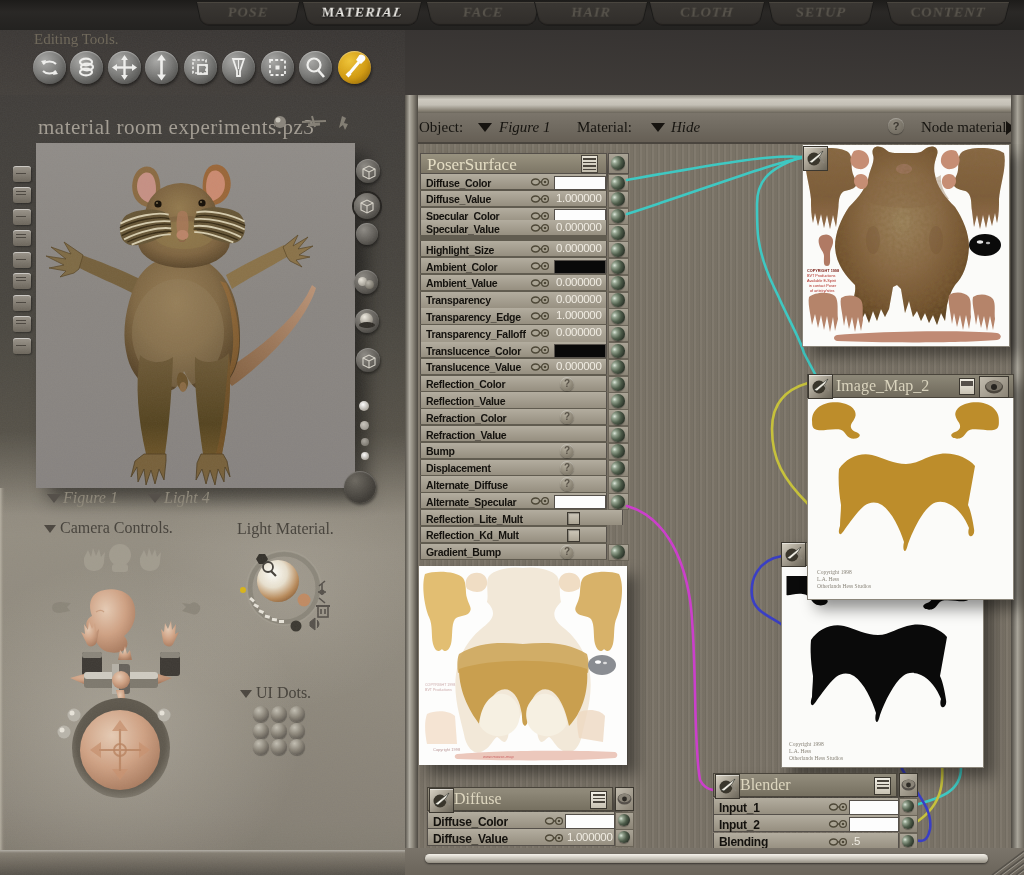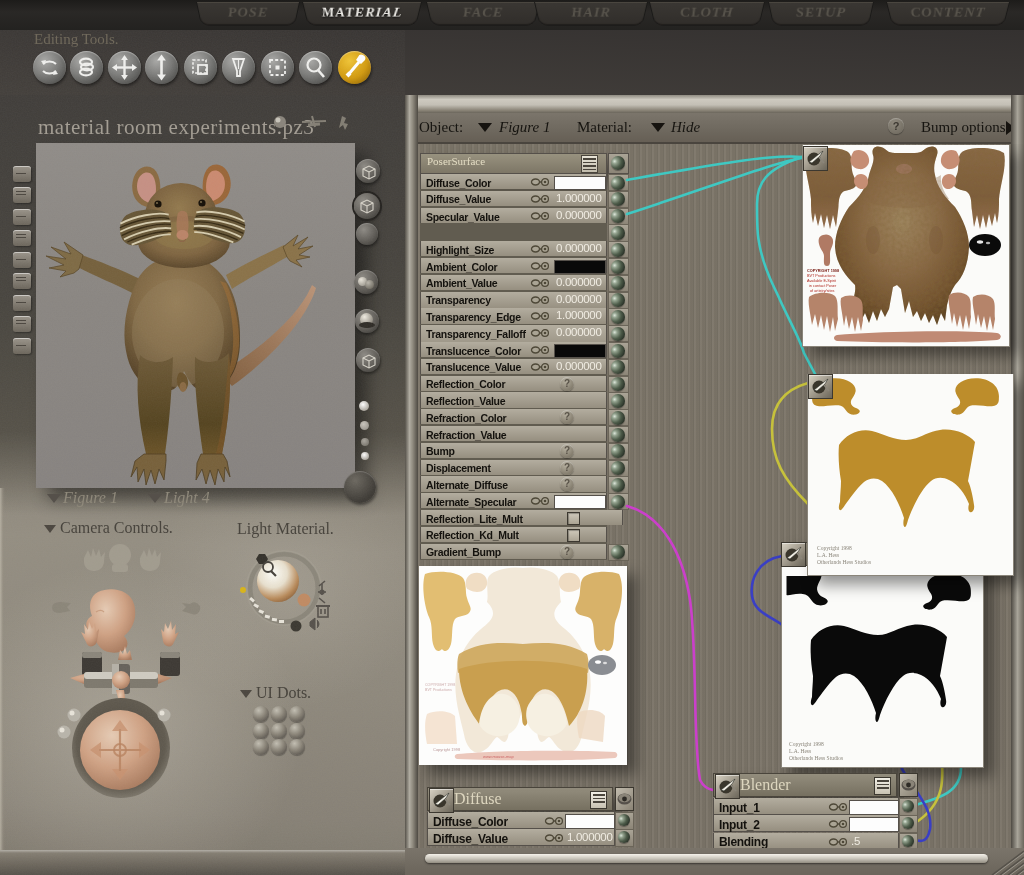--- a/index.html
+++ b/index.html
@@ -445,21 +445,21 @@
       </filter>
       <rect width="405" height="845" filter="url(#grain)"></rect>
     </svg>
   <div id="editor" class="abs">
     <div id="ed-canvas">
         <div style="position:absolute;left:0;top:0;">
           <div style="position:absolute;left:15px;top:9px;width:187px;height:407.40000000000003px;background:#615c50;"></div>
           <div style="position:absolute;left:203px;top:9px;width:19px;height:357px;background:#615c50;"></div>
           <div style="position:absolute;left:203px;top:399.6px;width:19px;height:16.8px;background:#615c50;"></div>
           <div class="node-shadow" style="position:absolute;left:15px;top:9px;width:185px;height:19px;background:linear-gradient(180deg,#98927f,#7d7666);border:1px solid #55504a;">
-            <span style="position:absolute;left:6px;top:1px;font-family:'Liberation Serif',serif;font-size:11px;color:#e4ddc4;">PoserSurface</span>
+            <span style="position:absolute;left:6px;top:1px;font-family:'Liberation Serif',serif;font-size:17px;color:#e4ddc4;">PoserSurface</span>
           </div>
           <div style="position:absolute;left:176px;top:11px;width:15px;height:16px;background:linear-gradient(180deg,#e8e4d8,#c2bcac);border:1px solid #4a453c;">
             <div style="margin:2px 1px;height:1.5px;background:#4a453c"></div>
             <div style="margin:2px 1px;height:1.5px;background:#4a453c"></div>
             <div style="margin:2px 1px;height:1.5px;background:#4a453c"></div>
             <div style="margin:2px 1px;height:1.5px;background:#4a453c"></div>
           </div>
           <div class="knobcell" style="left:203px;top:9px;width:19px;height:19px;border:1px solid #55504a;">
             <div style="position:absolute;left:2px;top:2px;width:14px;height:14px;border-radius:50%;background:radial-gradient(circle at 26% 38%,#dce6da 0%,#93a28e 18%,#4e5c4a 48%,#2a3228 78%,#1c211a 100%);box-shadow:0 1px 1px rgba(0,0,0,0.35);"></div>
           </div>
@@ -495,21 +495,21 @@
               <ellipse cx="5.5" cy="5" rx="4" ry="3" fill="#aaa494" stroke="#4e4838" stroke-width="1.3"></ellipse>
               <circle cx="15" cy="5" r="3.4" fill="#aaa494" stroke="#4e4838" stroke-width="1.3"></circle>
               <line x1="9" y1="5" x2="12" y2="5" stroke="#4e4838" stroke-width="1.5"></line>
               <circle cx="15" cy="5" r="1.3" fill="#4e4838"></circle>
             </svg>
             <div class="swatch" style="left:133px;top:1.5px;width:50px;height:12px;background:#fdfdfd;"></div>
           </div>
           <div class="knobcell" style="left:203px;top:63.6px;width:19px;height:15.3px;border:1px solid #6b6559;">
             <div style="position:absolute;left:2px;top:0.5px;width:14px;height:14px;border-radius:50%;background:radial-gradient(circle at 26% 38%,#dce6da 0%,#93a28e 18%,#4e5c4a 48%,#2a3228 78%,#1c211a 100%);box-shadow:0 1px 1px rgba(0,0,0,0.35);"></div>
           </div>
-          <div class="nrow" style="left:15px;top:64px;width:185px;height:15.3px;border-left:1px solid #55504a;border-right:1px solid #55504a;">
+          <div class="nrow" style="left:15px;top:76px;width:185px;height:15.3px;border-left:1px solid #55504a;border-right:1px solid #55504a;">
             <span class="lab">Specular_Value</span>
             <svg style="position:absolute;left:109px;top:3px" width="24" height="10">
               <ellipse cx="5.5" cy="5" rx="4" ry="3" fill="#aaa494" stroke="#4e4838" stroke-width="1.3"></ellipse>
               <circle cx="15" cy="5" r="3.4" fill="#aaa494" stroke="#4e4838" stroke-width="1.3"></circle>
               <line x1="9" y1="5" x2="12" y2="5" stroke="#4e4838" stroke-width="1.5"></line>
               <circle cx="15" cy="5" r="1.3" fill="#4e4838"></circle>
             </svg>
             <span class="val" style="left:135px;top:1px;">0.000000</span>
           </div>
           <div class="knobcell" style="left:203px;top:80.4px;width:19px;height:15.3px;border:1px solid #6b6559;">
@@ -796,20 +796,31 @@
 <path d="M34,190 C80,186 160,185 194,188 C199,189 199,194 194,195 C160,198 80,198 34,196 C30,195 30,191 34,190Z" fill="#c08a74"></path>
 
 </svg></div>
  </div>
         <div style="position:absolute;left:398px;top:2px;width:23px;height:23px;z-index:3;background:linear-gradient(135deg,#d8d2c4,#8a8375 70%,#6b665a);border:1px solid #3c3830;box-shadow:inset 0 1px 0 rgba(255,255,255,0.5);"><svg width="23" height="23">
             <circle cx="10" cy="12" r="6.5" fill="#3a362c"></circle>
             <path d="M5 15 L15 7 L19 4 L16 9 L8 16 Z" fill="#efece2" stroke="#2a2d26" stroke-width="0.6"></path>
             <line x1="15" y1="10" x2="20" y2="16" stroke="#8a857a" stroke-width="1.6"></line>
           </svg></div>
         <div style="position:absolute;left:402px;top:230px;width:207px;z-index:2;" class="node-shadow">
+  <div style="position:relative;width:207px;height:24px;background:linear-gradient(180deg,#8d8878,#6f695b);border:1px solid #4a453c;box-sizing:border-box;">
+   <span style="position:absolute;left:28px;top:2px;font-family:'Liberation Serif',serif;font-size:16px;color:#d9d3bd;">Image_Map_2</span>
+   <div style="position:absolute;right:38px;top:3px;width:14px;height:15px;background:linear-gradient(180deg,#f2efe6,#c8c2b2);border:1px solid #3c3830;">
+              <div style="margin:1.5px 1px;height:5px;background:#55504a"></div>
+            </div>
+   <div style="position:absolute;right:4px;top:1px;width:28px;height:20px;background:linear-gradient(135deg,#c2bcae,#8a8375);border:1px solid #3c3830;"><svg width="28" height="20">
+                <ellipse cx="14" cy="10" rx="9" ry="6.5" fill="#4a453c"></ellipse>
+                <ellipse cx="14" cy="9" rx="8" ry="5" fill="#7a7468"></ellipse>
+                <circle cx="14" cy="10" r="3" fill="#262420"></circle>
+              </svg></div>
+  </div>
   <div style="position:relative;width:207px;height:202px;background:#fbfbf9;border:1px solid #8a857a;border-top:none;box-sizing:border-box;overflow:hidden;"><svg width="205" height="200" viewBox="0 0 205 200">
 <g transform="translate(2,1) scale(1.06,0.82)">
                 <path d="M2,28 C1,14 10,4 24,4 C36,4 44,12 43,20 C42,27 37,30 39,36 C41,41 46,40 47,44 C47,48 41,50 37,47 C33,44 33,38 27,37 C18,36 10,40 5,37 C2,35 2,31 2,28 Z" fill="#bd8d2b"></path>
               </g>
 <g transform="translate(140,1) scale(1.06,0.82)">
                 <path d="M48,28 C49,14 40,4 26,4 C14,4 6,12 7,20 C8,27 13,30 11,36 C9,41 4,40 3,44 C3,48 9,50 13,47 C17,44 17,38 23,37 C32,36 40,40 45,37 C48,35 48,31 48,28 Z" fill="#bd8d2b"></path>
               </g>
 <path d="M31,71 C38,60 52,54 64,57 C76,60 86,66 98,66 C110,66 118,58 132,56 C146,54 160,60 167,68 L160,107 C163,113 165,124 166,131 C167,136 164,139 162,138 C160,137 160,133 161,130 C157,120 150,110 141,106 C135,103 128,103 123,107 C114,114 105,132 100,146 C99,150 98,153 97,153 C95,153 95,148 96,144 C92,131 84,114 74,107 C68,103 61,104 56,108 C48,115 41,126 37,131 C35,134 33,137 32,136 C30,135 31,131 32,128 C32,121 33,114 33,107 C31,95 30,82 31,71 Z" fill="#bd8d2b"></path>
 <g fill="#8a857a" font-size="5.5" font-family="Liberation Serif">
                 <text x="9" y="176">Copyright 1998</text>
@@ -961,21 +972,21 @@
       </div>
     <div id="ed-top"></div>
     <div id="ed-header">
       <span class="t" style="left:14px;">Object:</span>
       <span class="t" style="left:73px;top:10px;width:0;height:0;border-left:7px solid transparent;border-right:7px solid transparent;border-top:9px solid #16130f;"></span>
       <span class="t" style="left:94px;font-style:italic;">Figure 1</span>
       <span class="t" style="left:172px;">Material:</span>
       <span class="t" style="left:246px;top:10px;width:0;height:0;border-left:7px solid transparent;border-right:7px solid transparent;border-top:9px solid #16130f;"></span>
       <span class="t" style="left:266px;font-style:italic;">Hide</span>
       <span class="t" style="left:483px;top:5px;width:16px;height:16px;border-radius:50%;background:radial-gradient(circle at 40% 32%,#8f897d,#6b665b);box-shadow:inset 0 1px 1px rgba(255,255,255,0.3),0 1px 1px rgba(0,0,0,0.35);color:#3c3831;font-size:11px;font-weight:bold;text-align:center;line-height:16px;font-family:'Liberation Sans',sans-serif;">?</span>
-      <span class="t" style="left:516px;">Bump options:</span>
+      <span class="t" style="left:516px;">Node material:</span>
       <span class="t" style="left:601px;top:8px;width:0;height:0;border-top:7px solid transparent;border-bottom:7px solid transparent;border-left:9px solid #16130f;"></span>
     </div>
     <div id="ed-left"></div>
     <div id="ed-right"></div>
     <div id="ed-bottom"></div>
     <div id="scrollbar"></div>
     <svg id="grip" width="40" height="28" style="position:absolute;left:579px;top:752px;">
       <g stroke="#55514a" stroke-width="1.5">
           <line x1="8" y1="28" x2="40" y2="4"></line>
           <line x1="16" y1="28" x2="40" y2="10"></line>

